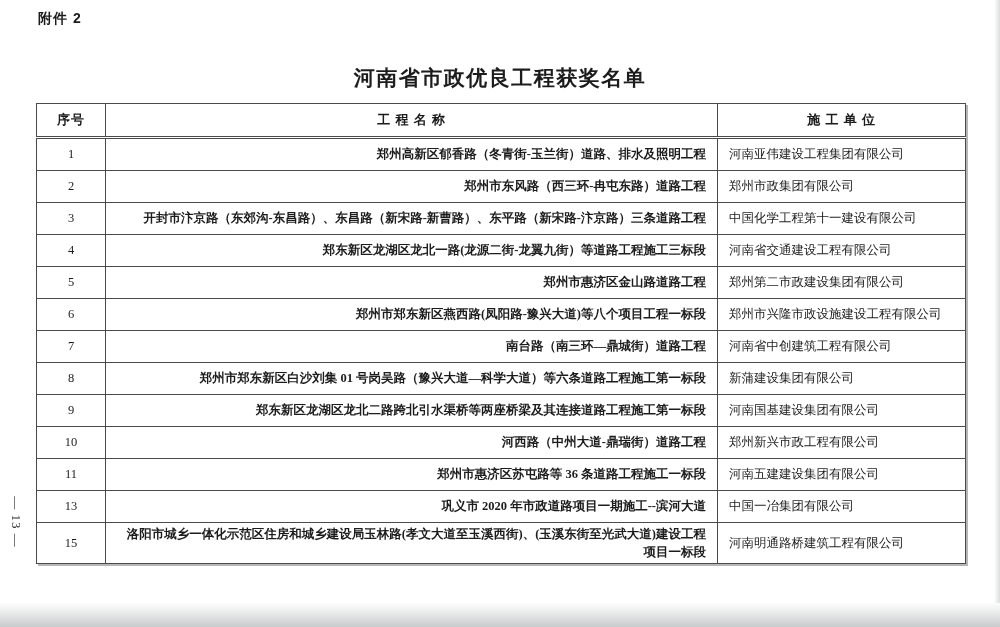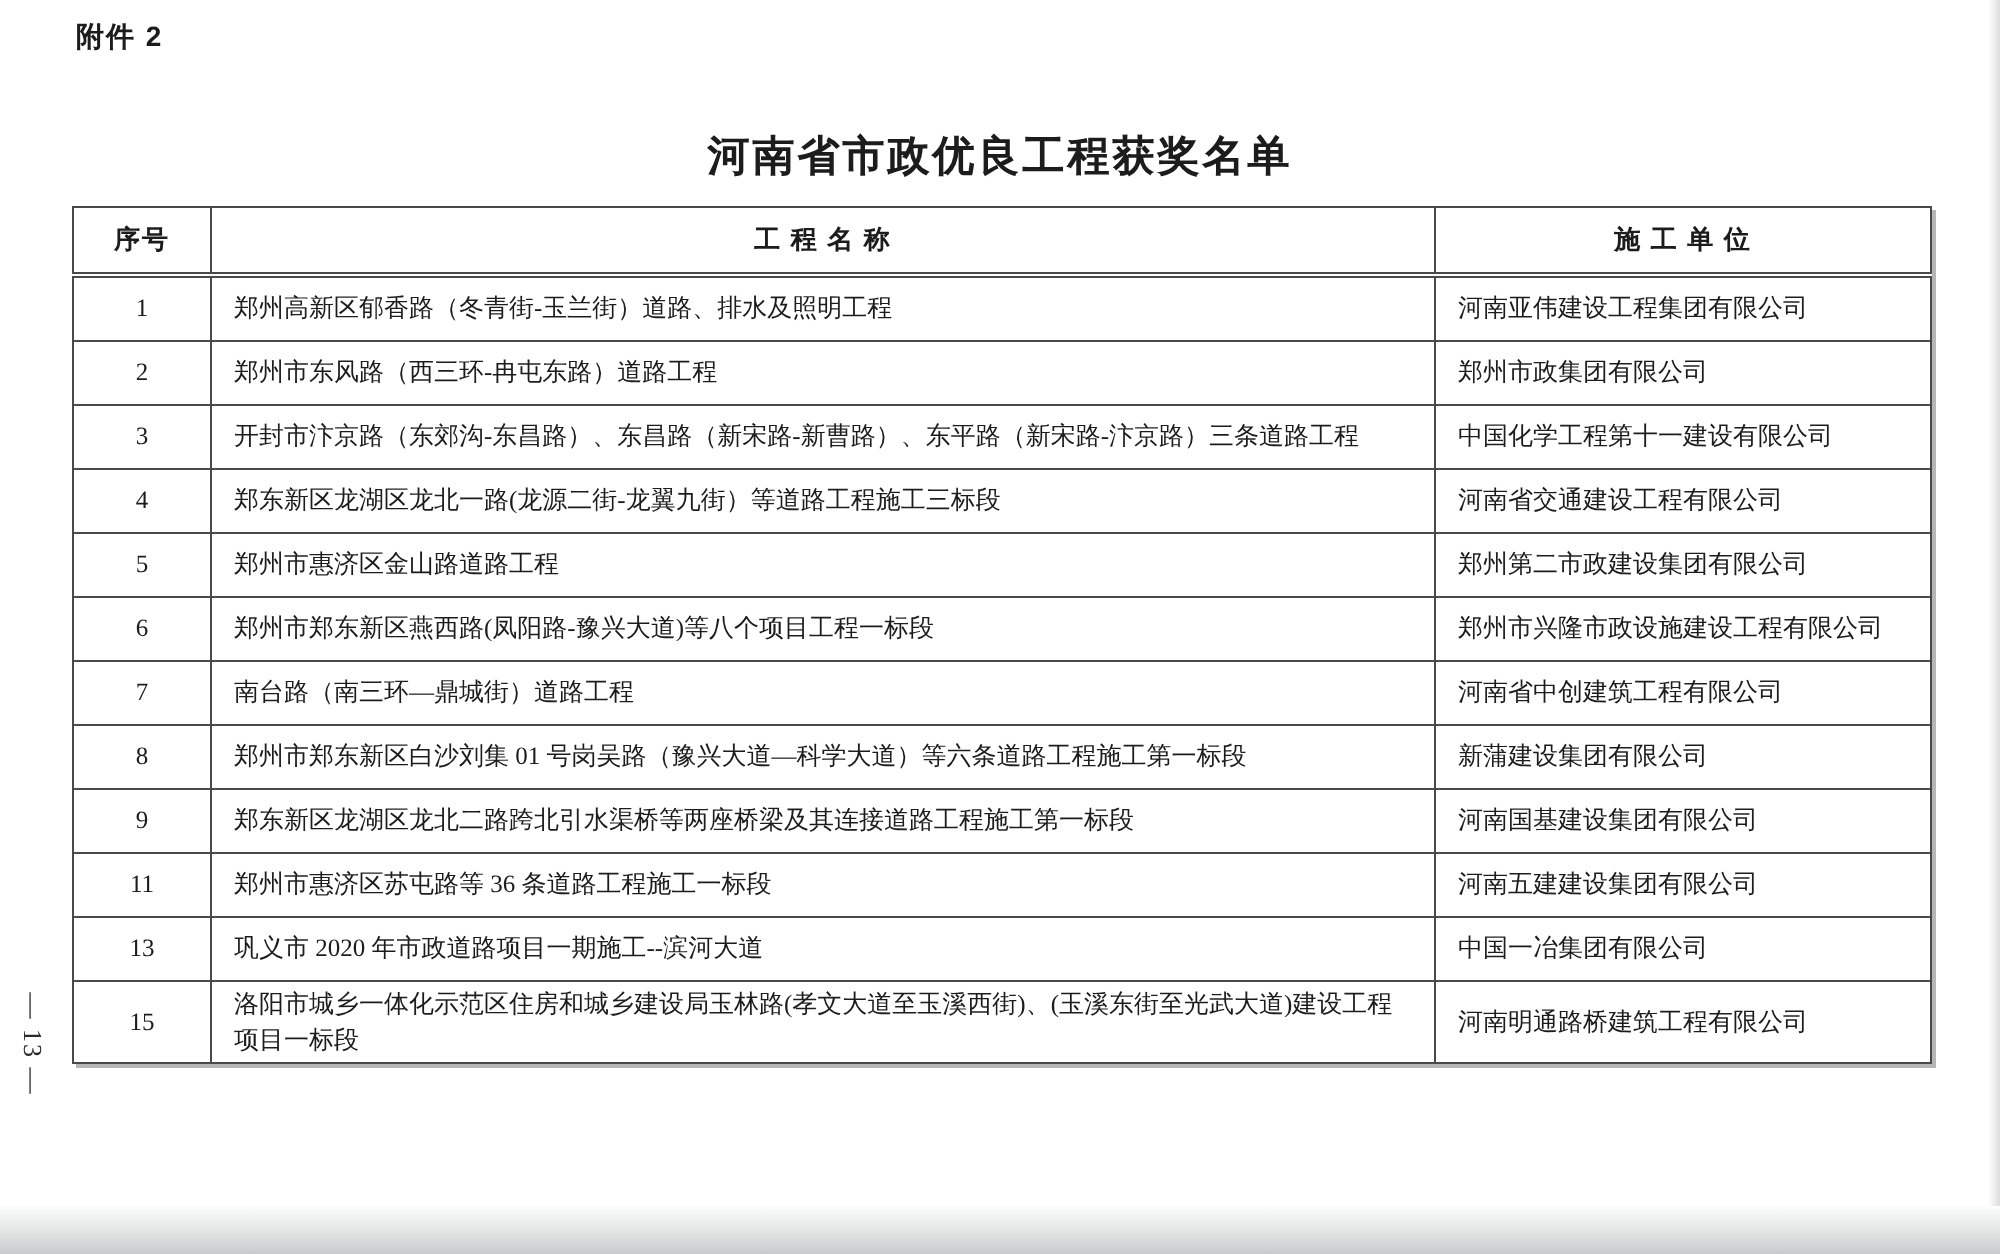--- a/index.html
+++ b/index.html
@@ -60,21 +60,21 @@
   table.awards thead td {
     height:28px;
     font-weight:bold;
     font-size:13px;
     text-align:center;
     border-bottom:3px double #4a4a4a;
     letter-spacing:1px;
   }
   table.awards tbody td { height:27px; }
   table.awards tbody td.cell-no { text-align:center; font-family:"Liberation Serif", serif; }
-  table.awards tbody td.cell-project { text-align:left; }
+  table.awards tbody td.cell-project { text-align:right;font-weight:bold; }
   table.awards tbody td.cell-unit { text-align:left;margin-left:12px; }
 </style>
 </head>
 <body>
 
 <div class="attachment-label">附件 2</div>
 
 <div class="doc-title">河南省市政优良工程获奖名单</div>
 
 <div class="page-number">— 13 —</div>
@@ -132,20 +132,25 @@
         <td class="cell-no">8</td>
         <td class="cell-project">郑州市郑东新区白沙刘集 01 号岗吴路（豫兴大道—科学大道）等六条道路工程施工第一标段</td>
         <td class="cell-unit">新蒲建设集团有限公司</td>
       </tr>
       <tr>
         <td class="cell-no">9</td>
         <td class="cell-project">郑东新区龙湖区龙北二路跨北引水渠桥等两座桥梁及其连接道路工程施工第一标段</td>
         <td class="cell-unit">河南国基建设集团有限公司</td>
       </tr>
       <tr>
+        <td class="cell-no">10</td>
+        <td class="cell-project">河西路（中州大道-鼎瑞街）道路工程</td>
+        <td class="cell-unit">郑州新兴市政工程有限公司</td>
+      </tr>
+      <tr>
         <td class="cell-no">11</td>
         <td class="cell-project">郑州市惠济区苏屯路等 36 条道路工程施工一标段</td>
         <td class="cell-unit">河南五建建设集团有限公司</td>
       </tr>
       <tr>
         <td class="cell-no">13</td>
         <td class="cell-project">巩义市 2020 年市政道路项目一期施工--滨河大道</td>
         <td class="cell-unit">中国一冶集团有限公司</td>
       </tr>
       <tr>

